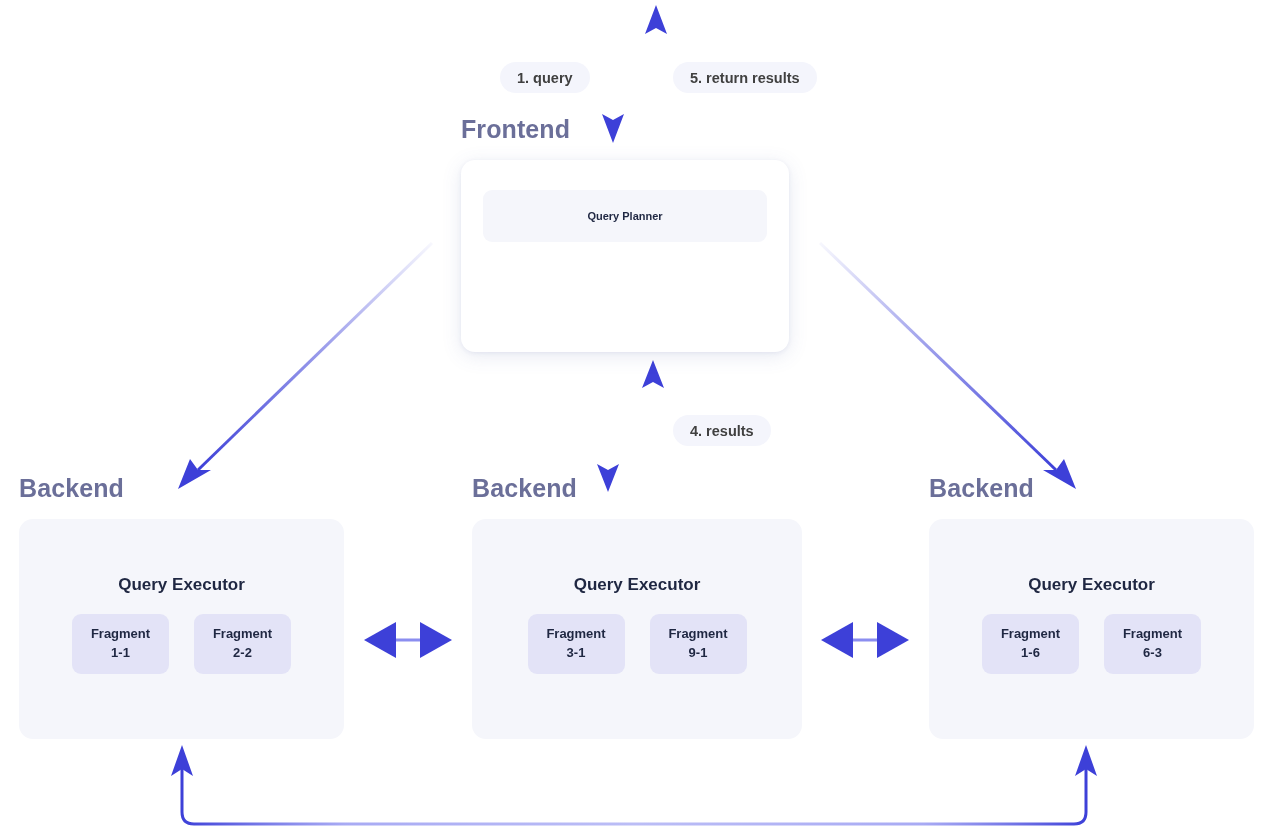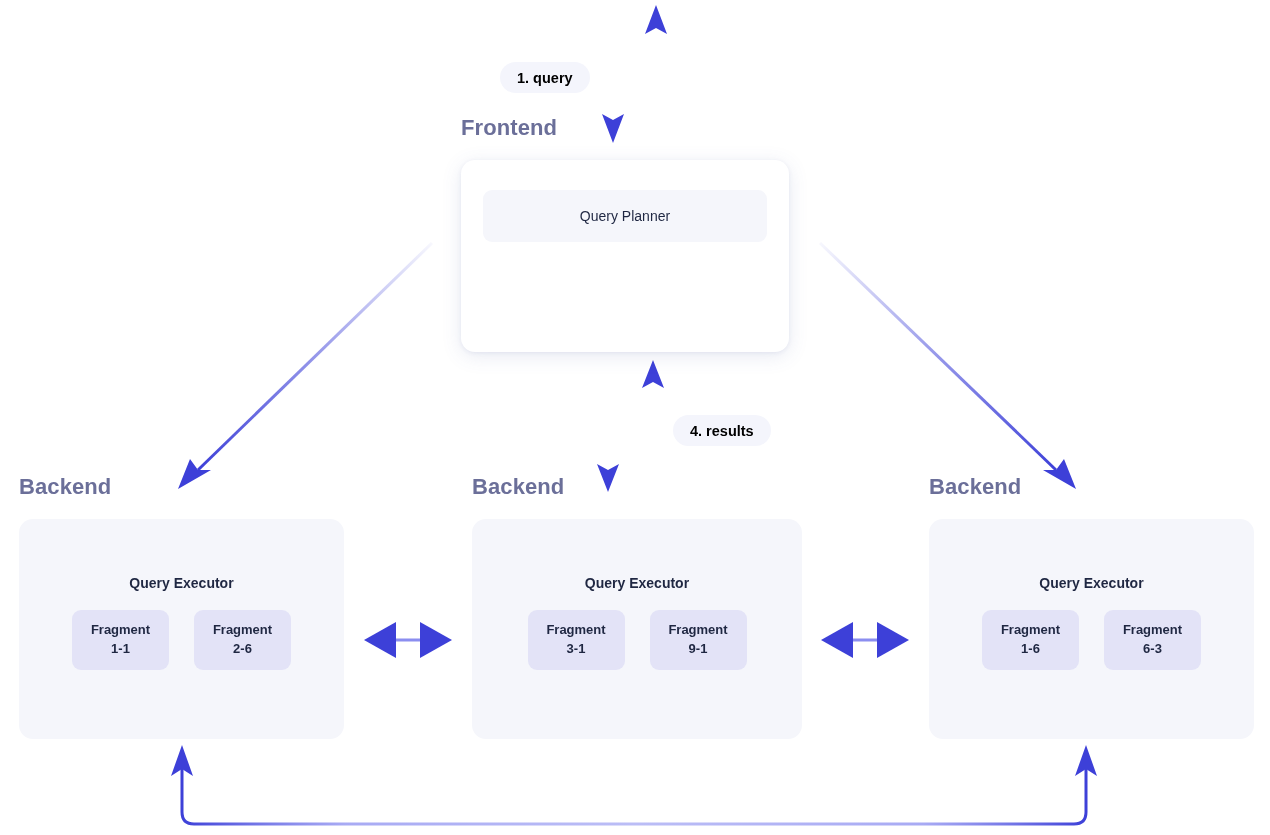--- a/index.html
+++ b/index.html
@@ -27,21 +27,21 @@
     left: 0;
     top: 0;
     width: 1270px;
     height: 835px;
     pointer-events: none;
   }
 
   
   .tier-label {
     position: absolute;
-    font-size: 22px;
+    font-size: 25px;
     font-weight: 700;
     color: #6b6f99;
     letter-spacing: 0.1px;
     white-space: nowrap;
   }
   #frontend-label { left: 461px; top: 115px; }
   #backend-label-left { left: 19px; top: 474px; }
   #backend-label-mid { left: 472px; top: 474px; }
   #backend-label-right { left: 929px; top: 474px; }
 
@@ -62,42 +62,42 @@
     flex-direction: column;
     gap: 15px;
   }
   .frontend-slot {
     background: #f5f6fb;
     border-radius: 9px;
     height: 52px;
     display: flex;
     align-items: center;
     justify-content: center;
-    font-size: 14px;
-    font-weight: 400;
+    font-size: 11px;
+    font-weight: 700;
     color: #1f2742;
   }
 
   
   .backend-card {
     position: absolute;
     background: #f5f6fb;
     border-radius: 14px;
     box-sizing: border-box;
     display: flex;
     flex-direction: column;
     align-items: center;
     padding-top: 56px;
   }
   #backend-card-left  { left: 19px;  top: 519px; width: 325px; height: 220px; }
   #backend-card-mid   { left: 472px; top: 519px; width: 330px; height: 220px; }
   #backend-card-right { left: 929px; top: 519px; width: 325px; height: 220px; }
 
   .executor-title {
-    font-size: 14px;
+    font-size: 17px;
     font-weight: 700;
     color: #1f2742;
     margin-bottom: 19px;
   }
   .fragment-row {
     display: flex;
     gap: 25px;
   }
   .fragment-chip {
     width: 97px;
@@ -112,21 +112,21 @@
     font-weight: 700;
     color: #1f2742;
     line-height: 1.45;
   }
 
   
   .step-pill {
     position: absolute;
     background: #f4f5fc;
     border-radius: 999px;
-    color: #000000;
+    color: #404040;
     font-size: 14.5px;
     font-weight: 700;
     display: flex;
     align-items: center;
     justify-content: center;
     padding: 0 17px;
     height: 31px;
     white-space: nowrap;
     box-sizing: border-box;
   }
@@ -237,21 +237,21 @@
 
   <div class="backend-card" id="backend-card-left">
     <div class="executor-title">Query Executor</div>
     <div class="fragment-row">
       <div class="fragment-chip">
         <span>Fragment</span>
         <span>1-1</span>
       </div>
       <div class="fragment-chip">
         <span>Fragment</span>
-        <span>2-6</span>
+        <span>2-2</span>
       </div>
     </div>
   </div>
 
   <div class="backend-card" id="backend-card-mid">
     <div class="executor-title">Query Executor</div>
     <div class="fragment-row">
       <div class="fragment-chip">
         <span>Fragment</span>
         <span>3-1</span>
@@ -271,15 +271,16 @@
         <span>1-6</span>
       </div>
       <div class="fragment-chip">
         <span>Fragment</span>
         <span>6-3</span>
       </div>
     </div>
   </div>
 
   <div class="step-pill" id="pill-1">1. query</div>
+  <div class="step-pill" id="pill-5">5. return results</div>
   <div class="step-pill" id="pill-4">4. results</div>
 
 </div>
 
 </body></html>

